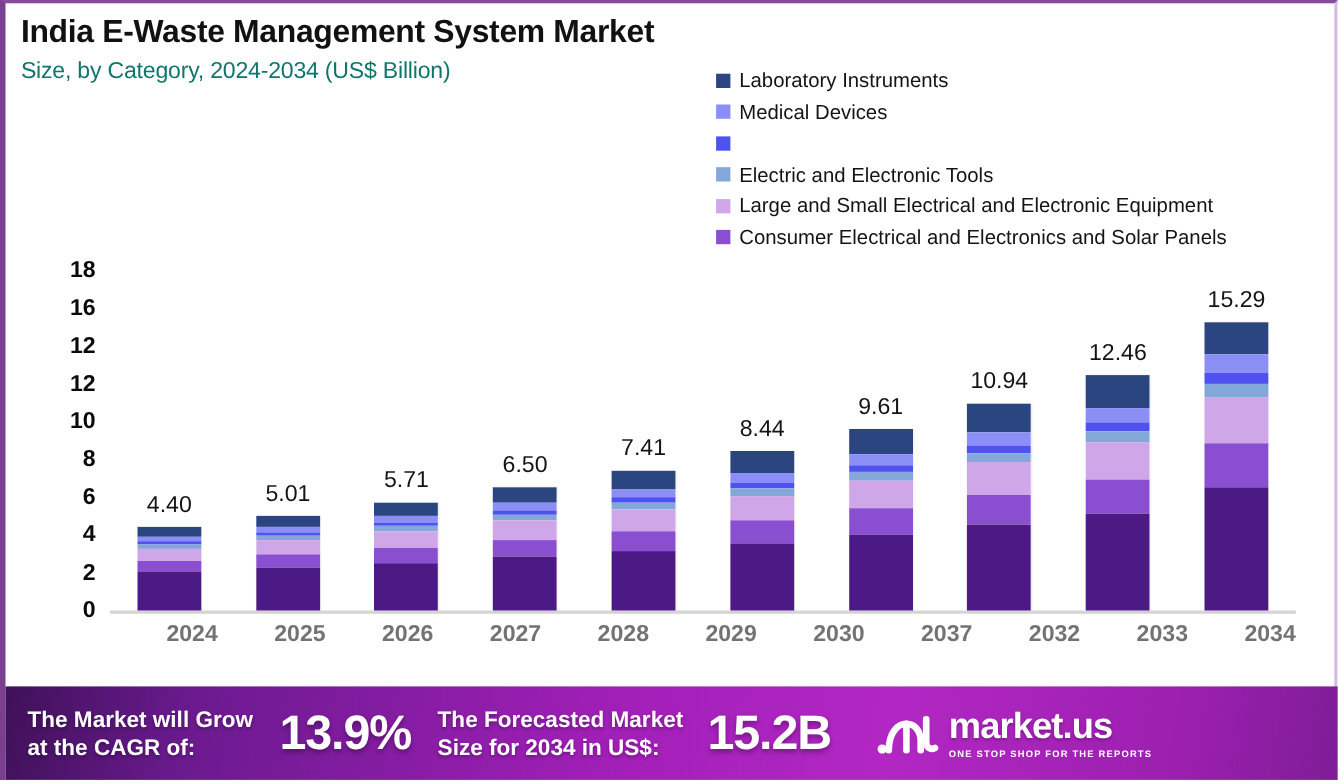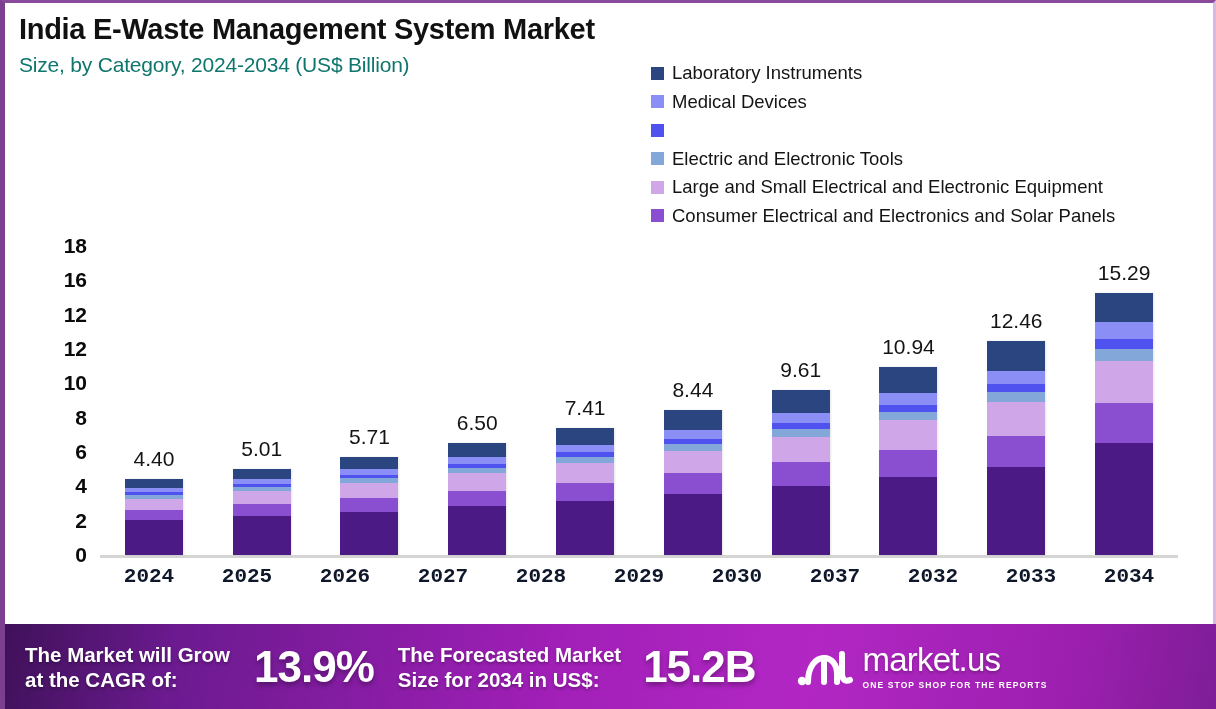--- a/index.html
+++ b/index.html
@@ -71,22 +71,22 @@
     width:58px; display:flex; flex-direction:column;
     box-shadow:1px 0 2px rgba(0,0,0,0.10);
   }
   .seg { width:100%; }
   
   .xaxis {
     position:absolute; left:95px; top:562px; width:1078px;
     display:flex;
   }
   .xlabel {
-    flex:1 1 0; text-align:center;
-    font-size:21px; font-weight:bold; color:#0f172a;font-family:Liberation Mono, monospace;
+    flex:1 1 0; text-align:right;
+    font-size:21px; font-weight:bold; color:#737373;
   }
   
   .banner {
     position:absolute; left:0; bottom:0; width:1216px; height:85px;
     background:linear-gradient(100deg,#3f1159 0%,#6b1a8f 14%,#a21fb8 46%,#b227c4 66%,#9b1fae 88%,#7d1d96 100%);
     display:flex; align-items:center;
     color:#ffffff; overflow:hidden;
   }
   .banner-text {
     font-size:20.5px; font-weight:bold; line-height:1.22;
@@ -101,21 +101,21 @@
   .b1 { margin-left:20px; }
   .b2 { margin-left:24px; }
   .b3 { margin-left:24px; }
   .b4 { margin-left:22px; }
   .logo {
     margin-left:40px; display:flex; align-items:center;
   }
   .logo-mark { flex:0 0 58px; height:46px; }
   .logo-right { margin-left:9px; }
   .logo-word {
-    font-size:33px; font-weight:normal; color:#ffffff;
+    font-size:33px; font-weight:bold; color:#ffffff;
     letter-spacing:-0.8px; line-height:1;
     text-shadow:0 2px 3px rgba(0,0,0,0.25);
   }
   .logo-tag {
     font-size:8.5px; font-weight:bold; color:#ffffff;
     letter-spacing:1.1px; margin-top:4px; white-space:nowrap;
   }
 </style>
 </head>
 <body>

